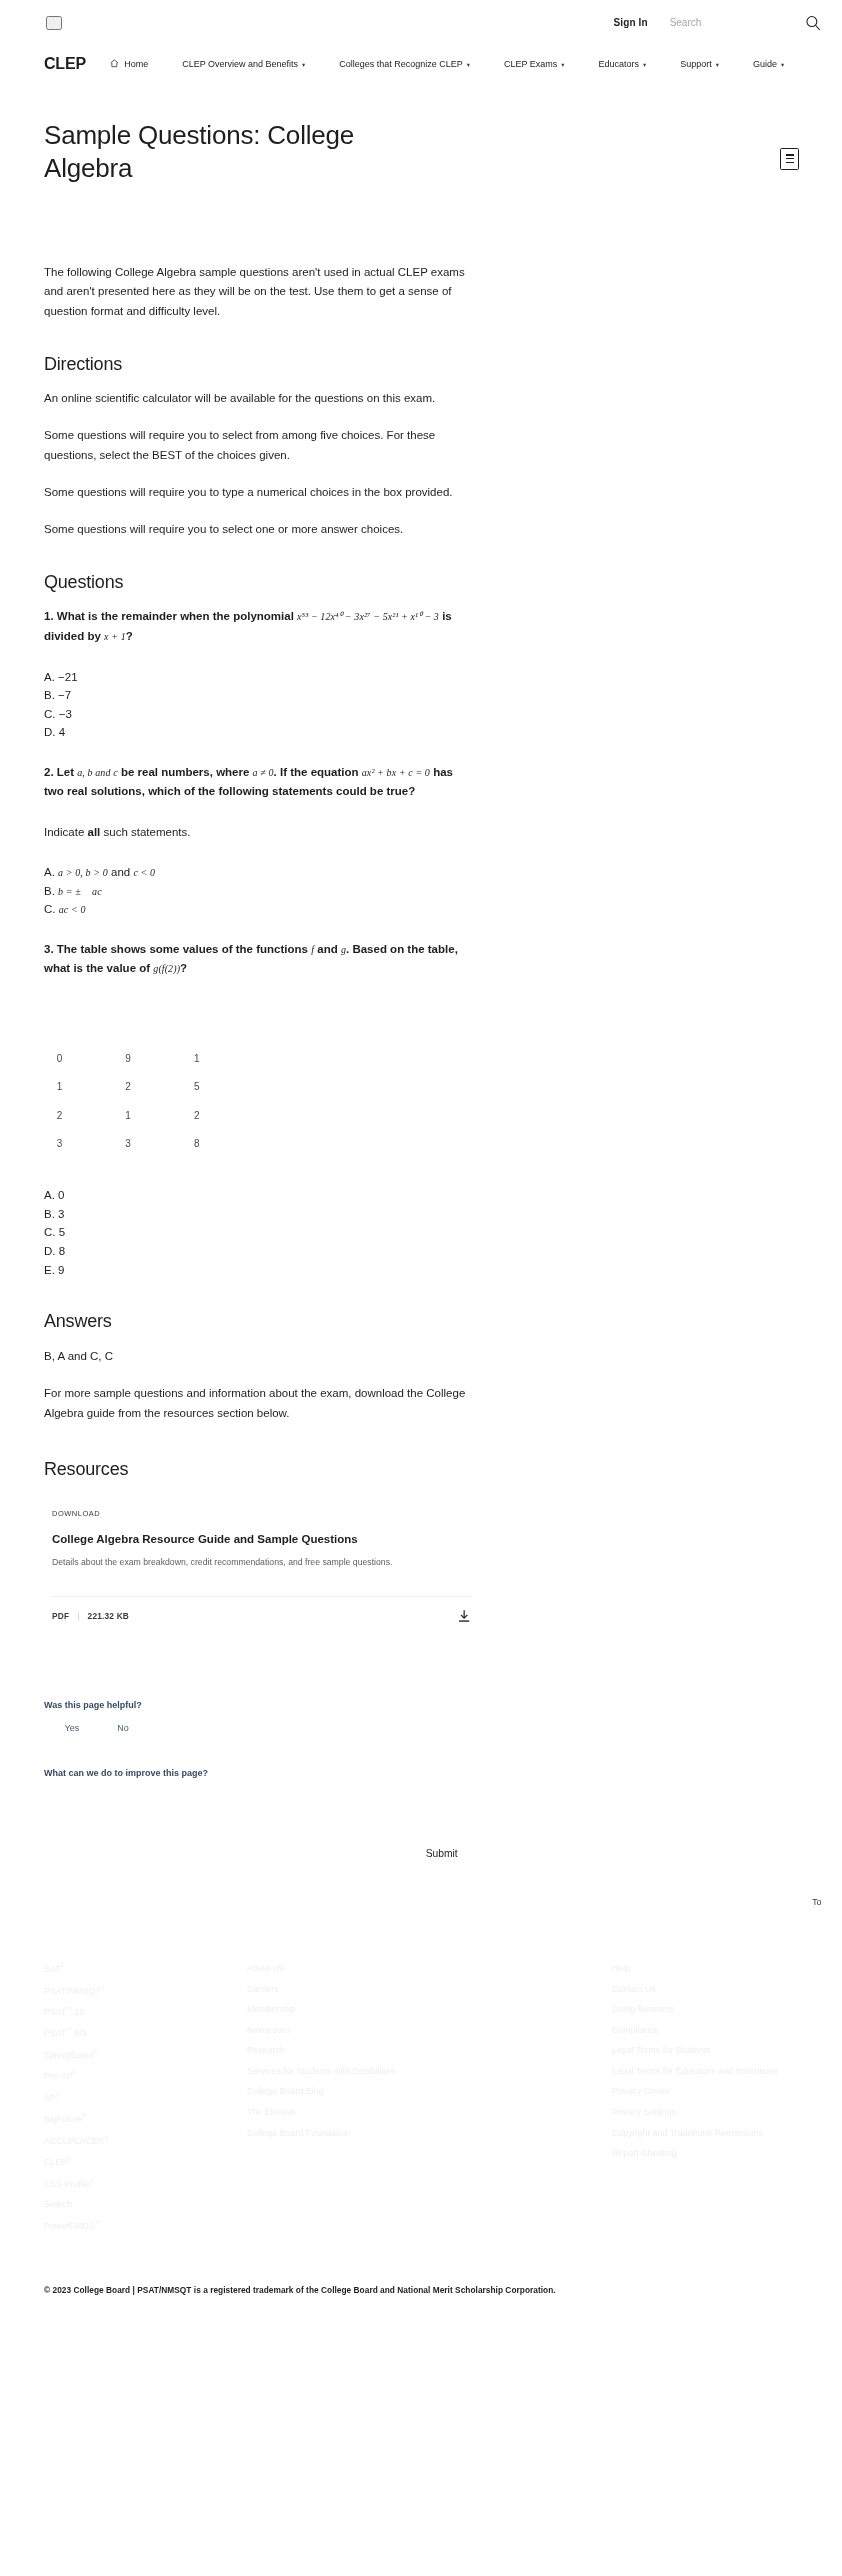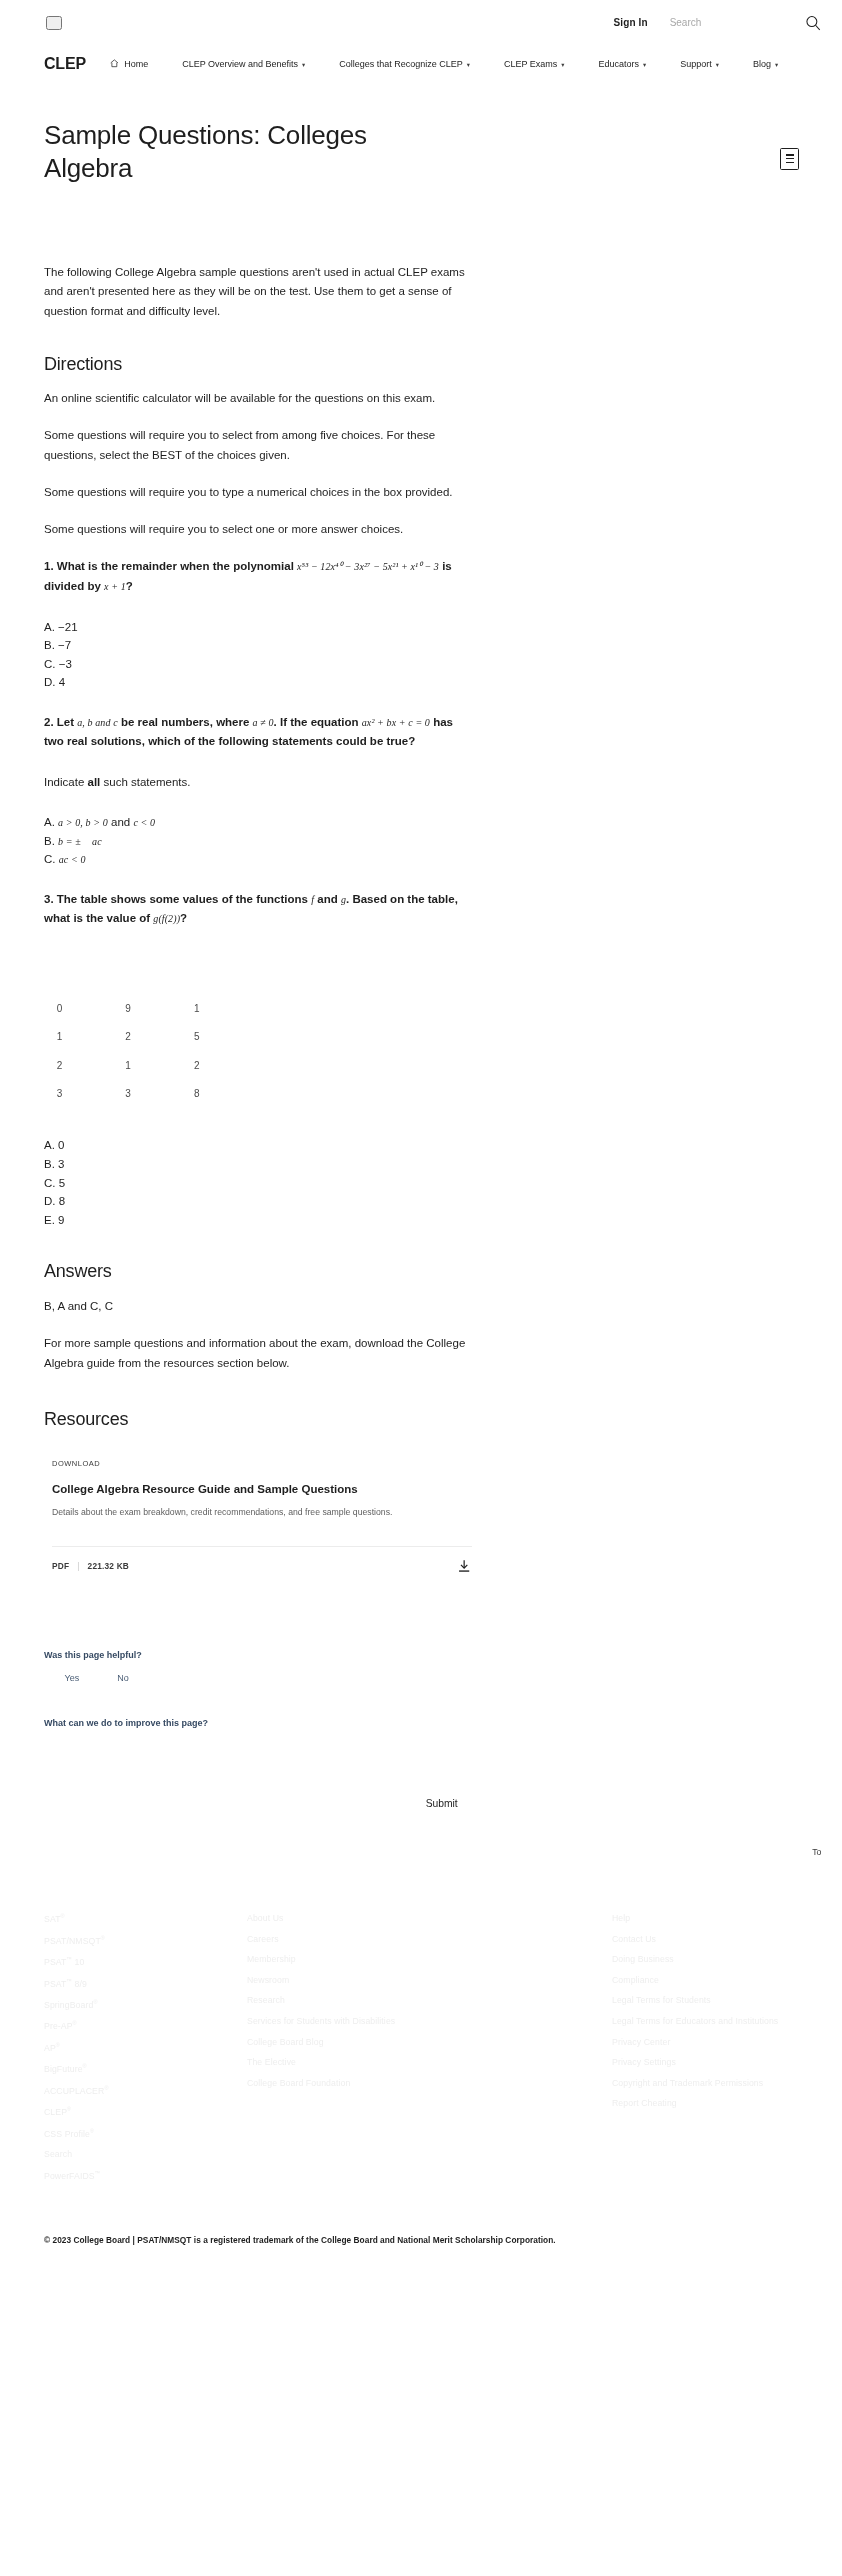--- a/index.html
+++ b/index.html
@@ -420,45 +420,46 @@
       <span>Educators</span>
       <span class="chev">▾</span>
     </a>
 
     <a class="nav-item" href="#">
       <span>Support</span>
       <span class="chev">▾</span>
     </a>
 
     <a class="nav-item" href="#">
-      <span>Blog</span>
+      <span>Guide</span>
       <span class="chev">▾</span>
     </a>
   </div>
 </nav>
 
 <header class="page-head">
-  <h1 class="page-title">Sample Questions: Colleges Algebra</h1>
+  <h1 class="page-title">Sample Questions: College Algebra</h1>
   <button class="toc-btn" aria-label="table of contents">
     <span></span>
     <span></span>
     <span></span>
   </button>
 </header>
 
 <main class="article">
 
   <p class="intro-para">The following College Algebra sample questions aren't used in actual CLEP exams and aren't presented here as they will be on the test. Use them to get a sense of question format and difficulty level.</p>
 
   <h2 class="section-h">Directions</h2>
   <p class="body-para">An online scientific calculator will be available for the questions on this exam.</p>
   <p class="body-para">Some questions will require you to select from among five choices. For these questions, select the BEST of the choices given.</p>
   <p class="body-para">Some questions will require you to type a numerical choices in the box provided.</p>
   <p class="body-para">Some questions will require you to select one or more answer choices.</p>
 
+  <h2 class="section-h">Questions</h2>
 
   <p class="q-stem">
     <span>1.</span>
     <span>What is the remainder when the polynomial</span>
     <span class="mth">x⁵³ − 12x⁴⁰ − 3x²⁷ − 5x²¹ + x¹⁰ − 3</span>
     <span>is divided by</span>
     <span class="mth">x + 1</span><span>?</span>
   </p>
   <div class="choices">
     <span class="choice">A. −21</span>

